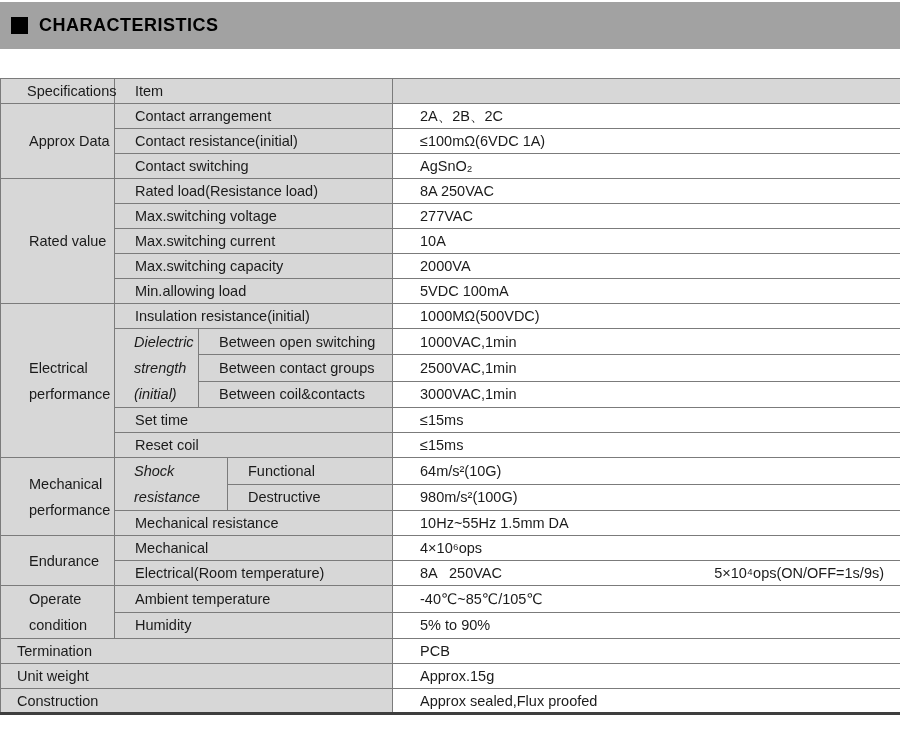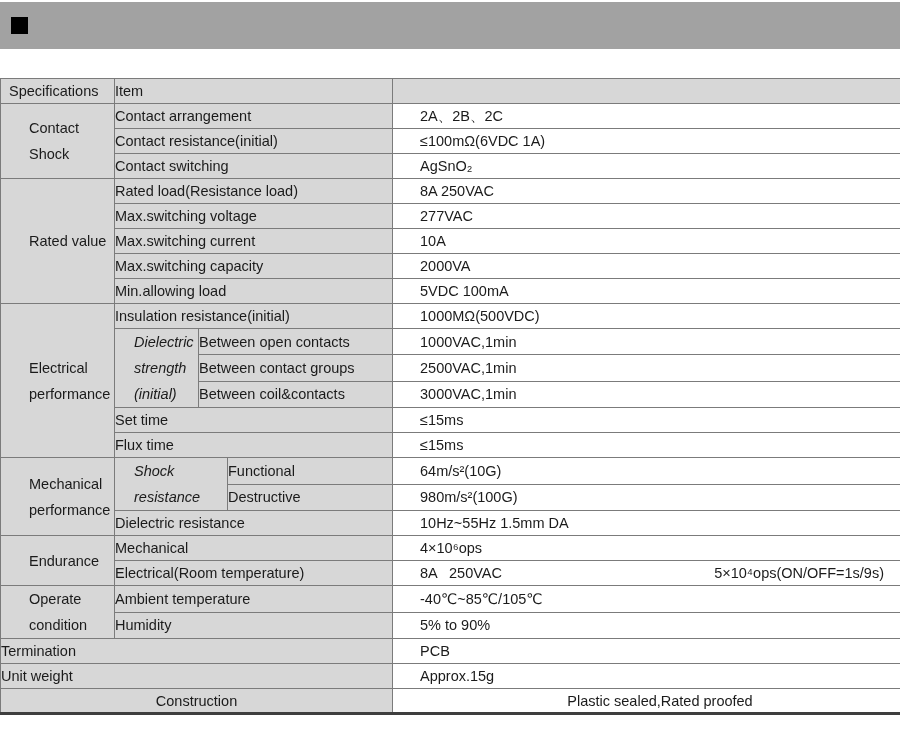--- a/index.html
+++ b/index.html
@@ -22,35 +22,36 @@
   .gap{height:29px;}
   table.char-table{
     width:900px;border-collapse:collapse;table-layout:fixed;
     font-size:14.5px;
   }
   table.char-table,
   table.char-table td{border:1px solid #7b7b7b;}
   td{height:25px;padding:0;vertical-align:middle;box-sizing:border-box;}
   .g{background:#d7d7d7;}
   .w{background:#ffffff;}
-  .c-head{padding-left:8px;}
+  .c-head{padding-left:26px;}
   .c-spec{padding-left:28px;white-space:pre-line;line-height:26px;}
-  .c-item{padding-left:0;}
+  .c-item{padding-left:20px;}
   .c-sub-label{padding-left:19px;white-space:pre-line;line-height:26px;font-style:italic;}
-  .c-wide{padding-left:0;}
+  .c-wide{padding-left:16px;}
   .c-val{padding-left:27px;}
   .split{display:flex;justify-content:space-between;align-items:center;padding-right:16px;}
   .pre{white-space:pre;}
-  tr.last td{border-bottom:3px solid #3e3e3e;text-align:center;}
+  tr.last td{border-bottom:3px solid #3e3e3e;}
 </style>
 </head>
 <body>
 
 <div class="title-bar">
   <div class="title-square"></div>
+  <div class="title-text">CHARACTERISTICS</div>
 </div>
 
 <div class="gap"></div>
 
 <table class="char-table">
   <colgroup>
     <col style="width:114px">
       <col style="width:84px">
       <col style="width:29px">
       <col style="width:165px">
@@ -58,21 +59,21 @@
   </colgroup>
 
   <tbody>
       <tr>
     <td class="g c-head">Specifications</td>
     <td class="g c-item" colspan="3">Item</td>
     <td class="g"></td>
   </tr>
 
   <tr>
-    <td class="g c-spec" rowspan="3">Contact Shock</td>
+    <td class="g c-spec" rowspan="3">Approx Data</td>
     <td class="g c-item" colspan="3">Contact arrangement</td>
     <td class="w c-val">2A、2B、2C</td>
   </tr>
   <tr>
     <td class="g c-item" colspan="3">Contact resistance(initial)</td>
     <td class="w c-val">≤100mΩ(6VDC 1A)</td>
   </tr>
   <tr>
     <td class="g c-item" colspan="3">Contact switching</td>
     <td class="w c-val">AgSnO₂</td>
@@ -103,54 +104,54 @@
   <tr>
     <td class="g c-spec" rowspan="6">Electrical
 performance</td>
     <td class="g c-item" colspan="3">Insulation resistance(initial)</td>
     <td class="w c-val">1000MΩ(500VDC)</td>
   </tr>
   <tr>
     <td class="g c-sub-label" rowspan="3">Dielectric
 strength
 (initial)</td>
-    <td class="g c-item" colspan="2">Between open contacts</td>
+    <td class="g c-item" colspan="2">Between open switching</td>
     <td class="w c-val">1000VAC,1min</td>
   </tr>
   <tr>
     <td class="g c-item" colspan="2">Between contact groups</td>
     <td class="w c-val">2500VAC,1min</td>
   </tr>
   <tr>
     <td class="g c-item" colspan="2">Between coil&amp;contacts</td>
     <td class="w c-val">3000VAC,1min</td>
   </tr>
   <tr>
     <td class="g c-item" colspan="3">Set time</td>
     <td class="w c-val">≤15ms</td>
   </tr>
   <tr>
-    <td class="g c-item" colspan="3">Flux time</td>
+    <td class="g c-item" colspan="3">Reset coil</td>
     <td class="w c-val">≤15ms</td>
   </tr>
 
   <tr>
     <td class="g c-spec" rowspan="3">Mechanical
 performance</td>
     <td class="g c-sub-label" colspan="2" rowspan="2">Shock
 resistance</td>
     <td class="g c-item">Functional</td>
     <td class="w c-val">64m/s²(10G)</td>
   </tr>
   <tr>
     <td class="g c-item">Destructive</td>
     <td class="w c-val">980m/s²(100G)</td>
   </tr>
   <tr>
-    <td class="g c-item" colspan="3">Dielectric resistance</td>
+    <td class="g c-item" colspan="3">Mechanical resistance</td>
     <td class="w c-val">10Hz~55Hz 1.5mm DA</td>
   </tr>
 
   <tr>
     <td class="g c-spec" rowspan="2">Endurance</td>
     <td class="g c-item" colspan="3">Mechanical</td>
     <td class="w c-val">4×10⁶ops</td>
   </tr>
   <tr>
     <td class="g c-item" colspan="3">Electrical(Room temperature)</td>
@@ -176,16 +177,16 @@
   <tr>
     <td class="g c-wide" colspan="4">Termination</td>
     <td class="w c-val">PCB</td>
   </tr>
   <tr>
     <td class="g c-wide" colspan="4">Unit weight</td>
     <td class="w c-val">Approx.15g</td>
   </tr>
   <tr class="last">
     <td class="g c-wide" colspan="4">Construction</td>
-    <td class="w c-val">Plastic sealed,Rated proofed</td>
+    <td class="w c-val">Approx sealed,Flux proofed</td>
   </tr>
 </tbody>
   </table>
 
 </body></html>

